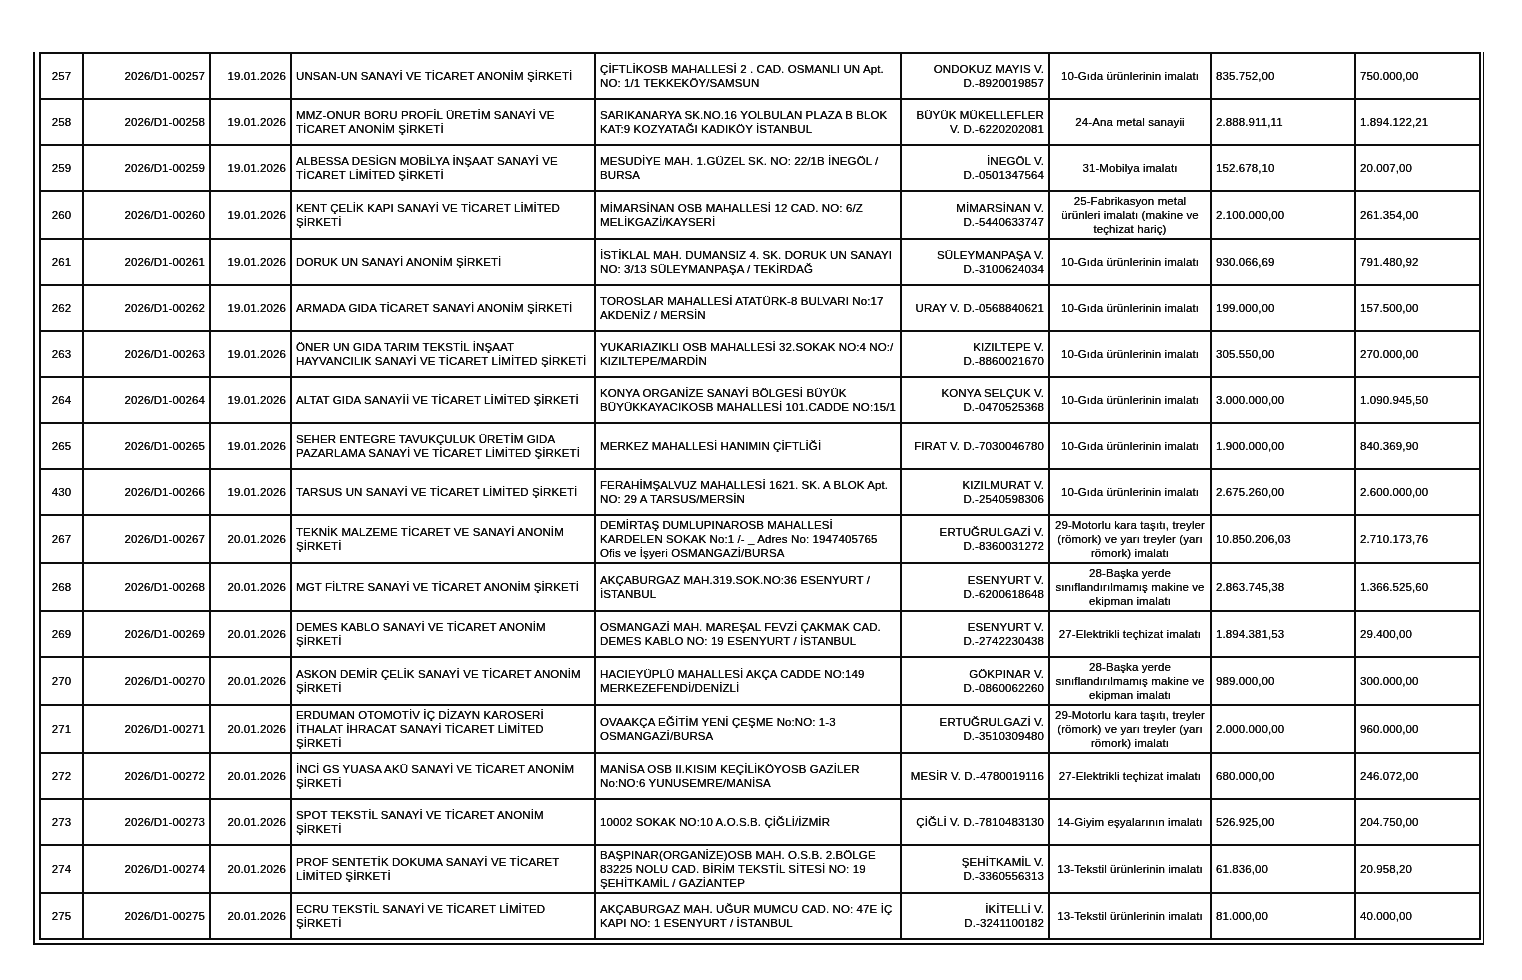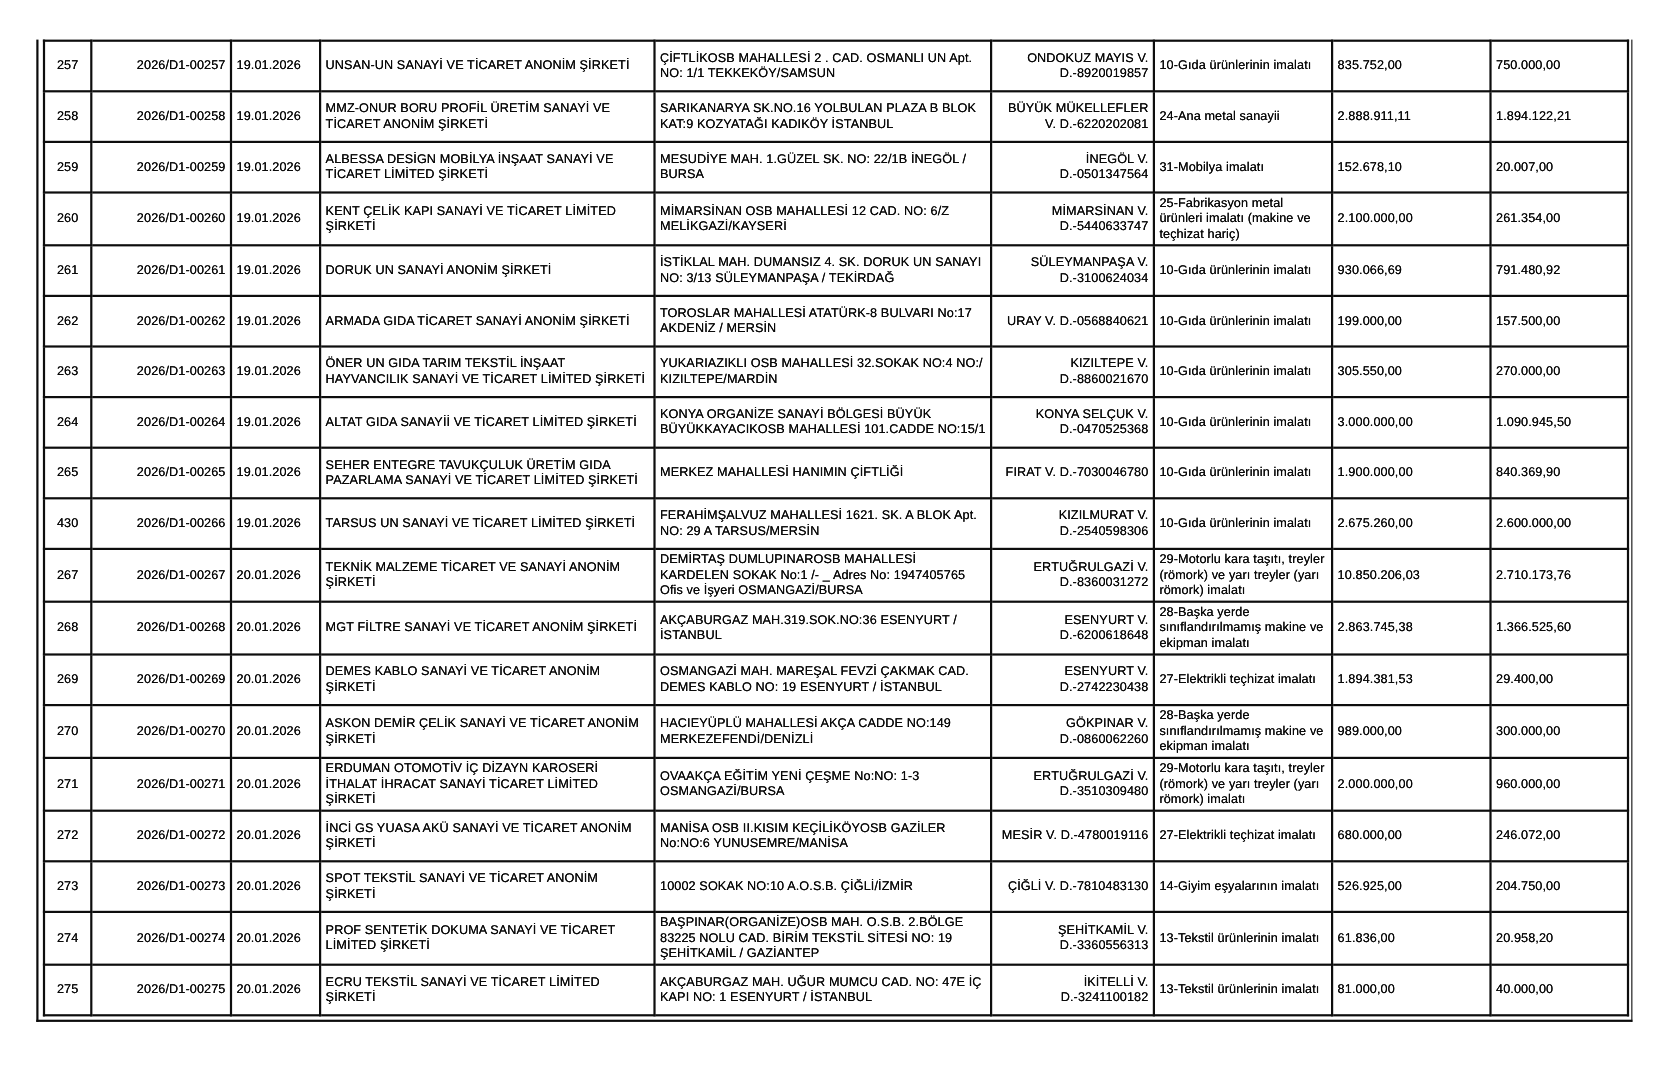--- a/index.html
+++ b/index.html
@@ -7,21 +7,21 @@
     padding: 0;
     background: #ffffff;
     width: 1522px;
     height: 980px;
     overflow: hidden;
     font-family: "Liberation Sans", sans-serif;
   }
   .scan-page {
     position: absolute;
     left: 33px;
-    top: 36px;
+    top: 52px;
     width: 1452px;
   }
   
   .table-wrap {
     border-left: 2px solid #0b0b0b;
     border-right: 1px solid #0b0b0b;
     border-bottom: 2px solid #0b0b0b;
     padding: 0 2px 3px 4px;
     display: inline-block;
     background: #fff;
@@ -39,25 +39,25 @@
     line-height: 1.22;
     vertical-align: middle;
     color: #0a0a0a;
     height: 40px;
     word-wrap: break-word;
     text-shadow: 0 0 0.45px #000;
     letter-spacing: 0.1px;
   }
   td.col-no        { text-align: center; }
   td.col-cert_no   { text-align: right; }
-  td.col-date      { text-align: left; }
+  td.col-date      { text-align: right; }
   td.col-company   { text-align: left; }
   td.col-address   { text-align: left; margin-left: 32px; }
   td.col-tax_office{ text-align: right; }
-  td.col-sector    { text-align: left; }
+  td.col-sector    { text-align: center; }
   td.col-amount_1,
   td.col-amount_2  { padding-right: 3px; }
 </style>
 </head>
 <body>
 
 <div class="scan-page">
   <div class="table-wrap">
     <table class="cert-table">
       <colgroup>

